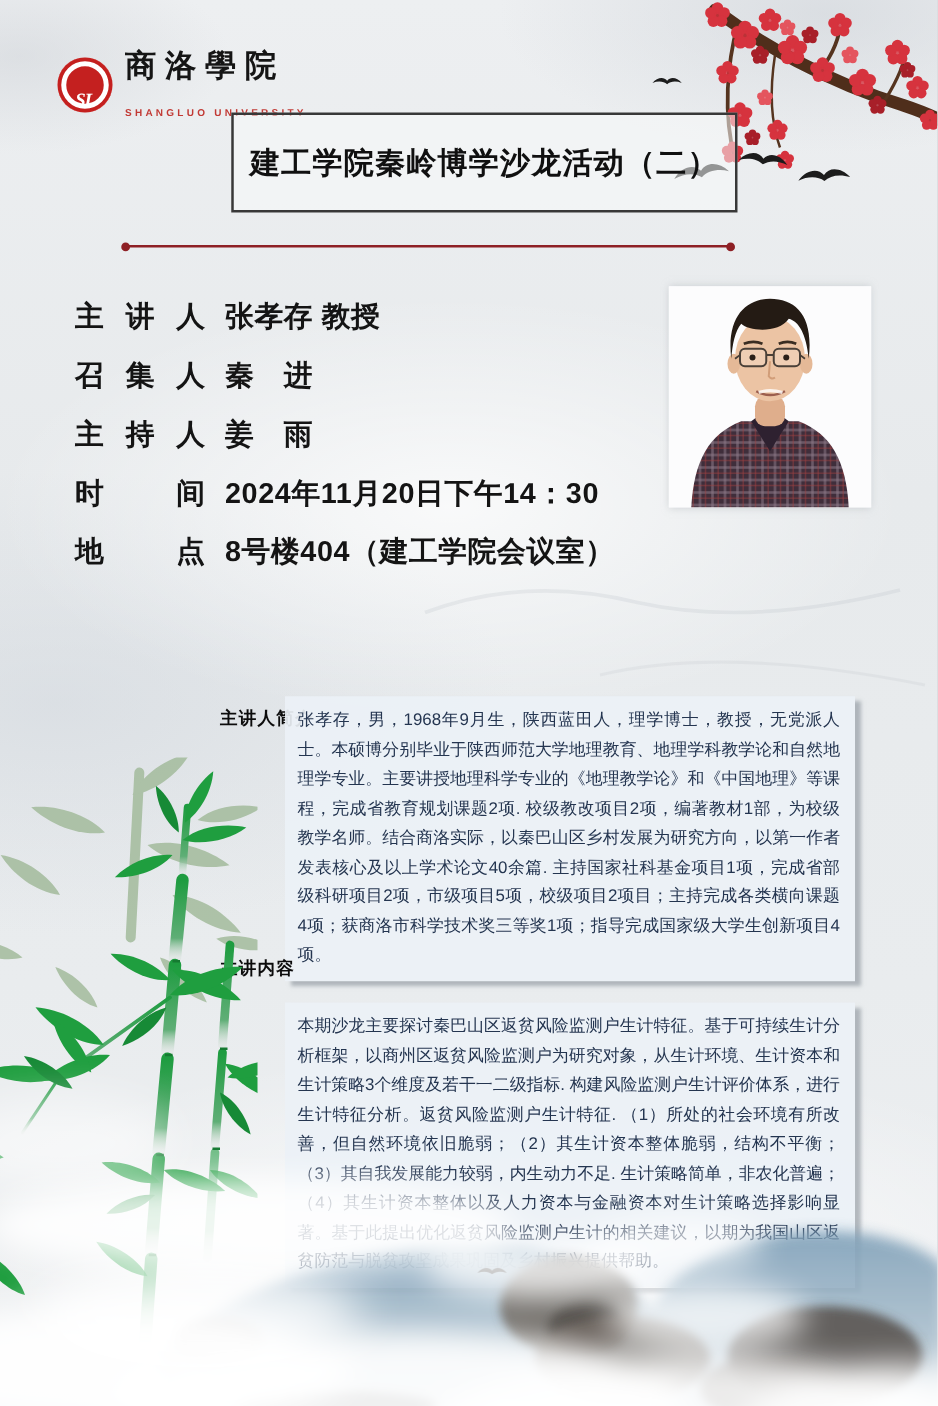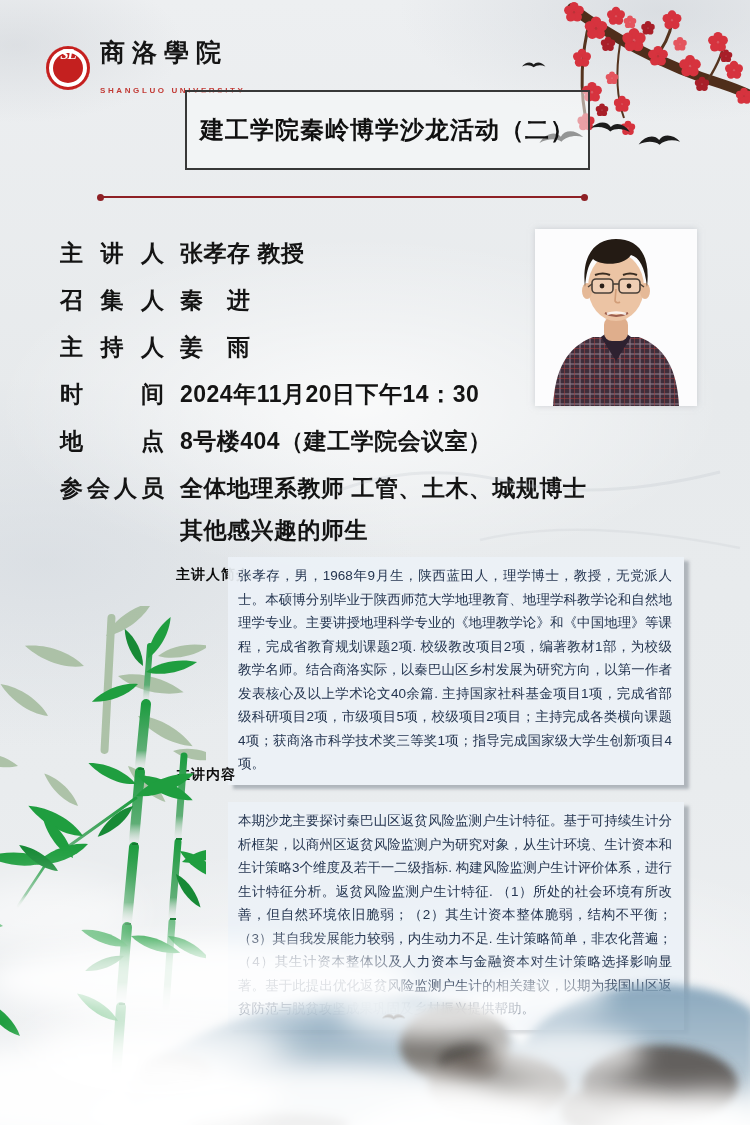--- a/index.html
+++ b/index.html
@@ -11,21 +11,21 @@
       radial-gradient(ellipse 260px 120px at 2% 4%, rgba(205,209,214,.5), transparent 65%),
       radial-gradient(ellipse 520px 240px at 48% 36%, rgba(255,255,255,.75), transparent 70%),
       radial-gradient(ellipse 560px 280px at 6% 50%, rgba(206,212,219,.5), transparent 66%),
       radial-gradient(ellipse 680px 240px at 55% 90%, rgba(255,255,255,.85), transparent 72%),
       linear-gradient(180deg,#edeff1 0%,#e7eaec 35%,#e9ecee 70%,#eef0f2 100%);
   }
   
   .logo{position:absolute;left:46px;top:40px;display:flex;align-items:center;gap:10px;}
   .emblem{width:44px;height:44px;border-radius:50%;background:#c4201f;
     box-shadow:inset 0 0 0 3px #c4201f, inset 0 0 0 7px #ffffff;
-    display:flex;align-items:flex-start;justify-content:center;}
+    display:flex;align-items:flex-end;justify-content:center;}
   .emblem span{color:#fff;font-family:"Liberation Serif",serif;font-style:italic;
     font-weight:bold;font-size:15px;letter-spacing:-1px;}
   .logo-text .cn{font-family:"DejaVu Serif","Liberation Serif",serif;font-weight:bold;
     font-size:25px;letter-spacing:7px;color:#151515;line-height:1;}
   .logo-text .en{font-size:8px;letter-spacing:2.6px;color:#c23a35;font-weight:bold;margin-top:21px;}
   
   .title-box{position:absolute;left:185px;top:90px;border:2px solid #383838;
     background:rgba(248,249,250,.55);padding:22px 13px;
     font-family:"DejaVu Serif","Liberation Serif",serif;font-weight:bold;
     font-size:24px;letter-spacing:1px;color:#101010;white-space:nowrap;}
@@ -151,27 +151,20 @@
       <span class="info-value">姜　雨</span>
     </div>
     <div class="info-row">
       <span class="info-label">时间</span>
       <span class="info-value">2024年11月20日下午14：30</span>
     </div>
     <div class="info-row">
       <span class="info-label">地点</span>
       <span class="info-value">8号楼404（建工学院会议室）</span>
     </div>
-    <div class="info-row">
-      <span class="info-label">参会人员</span>
-      <span class="info-value">
-        <span>全体地理系教师 工管、土木、城规博士</span>
-        <span class="line2">其他感兴趣的师生</span>
-      </span>
-    </div>
   </div>
 
   <div class="photo">
     <svg width="162" height="177" viewBox="0 0 162 177">
       <defs>
         <pattern id="plaid" width="10" height="10" patternUnits="userSpaceOnUse">
           <rect width="10" height="10" fill="#3f2e3b"></rect>
           <rect y="4" width="10" height="2" fill="#8d7a88" opacity=".55"></rect>
           <rect x="4" width="2" height="10" fill="#8d7a88" opacity=".55"></rect>
           <rect y="9" width="10" height="1.2" fill="#a34040" opacity=".55"></rect>

